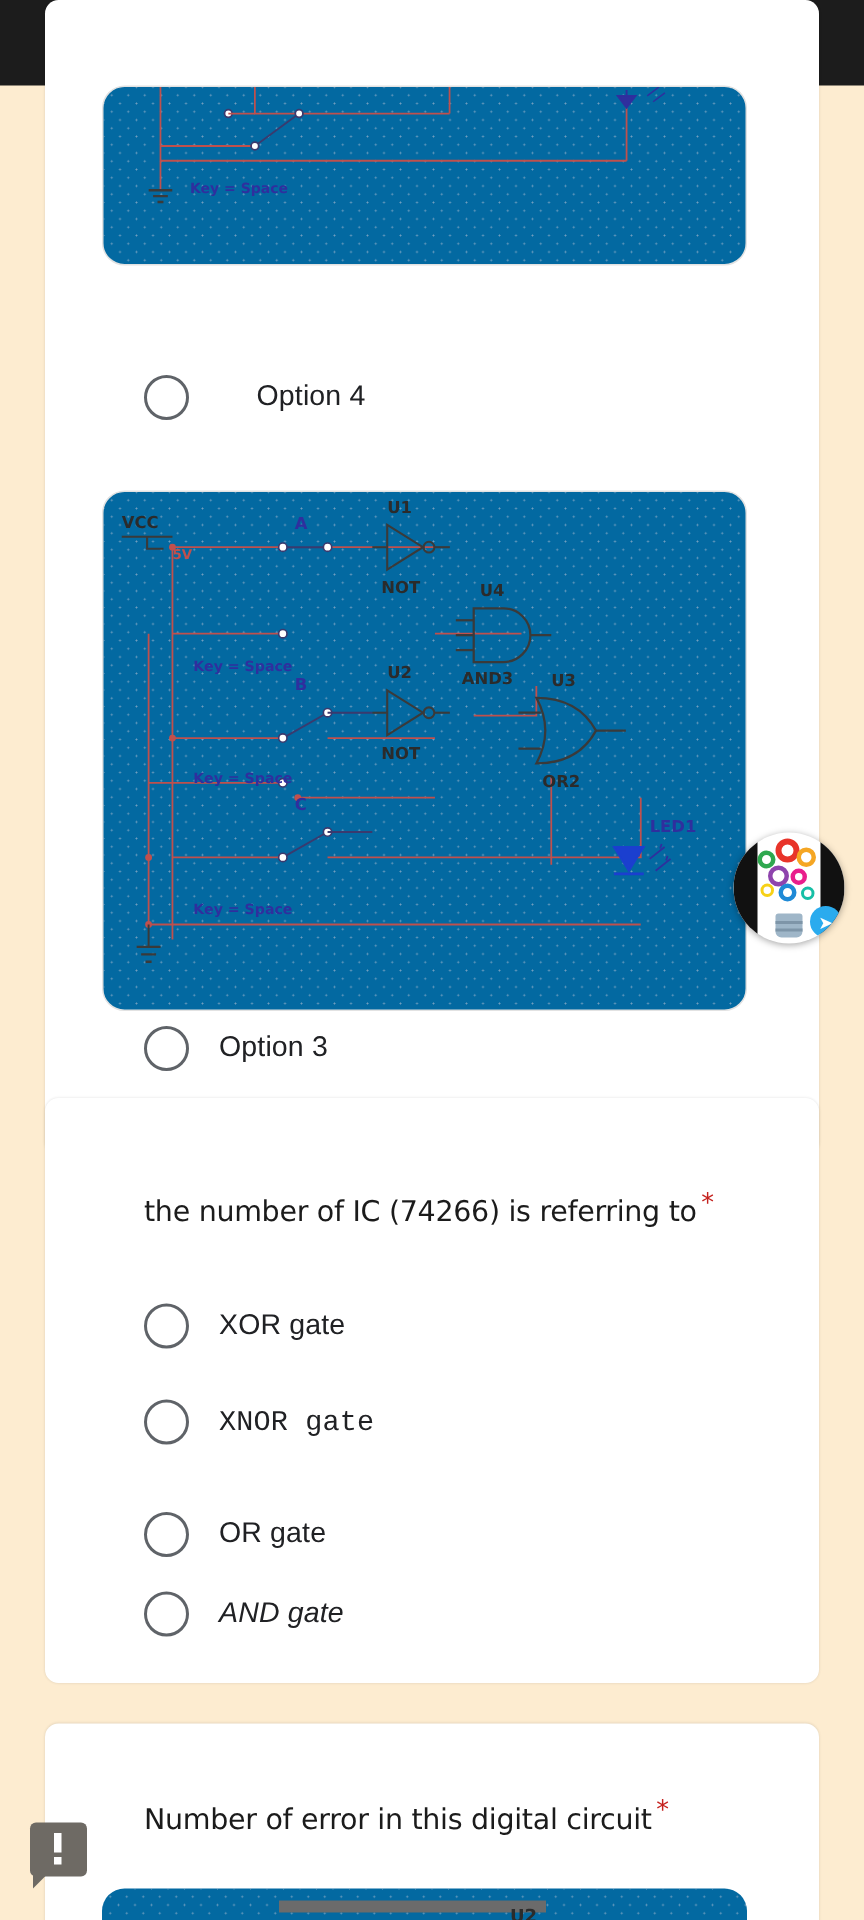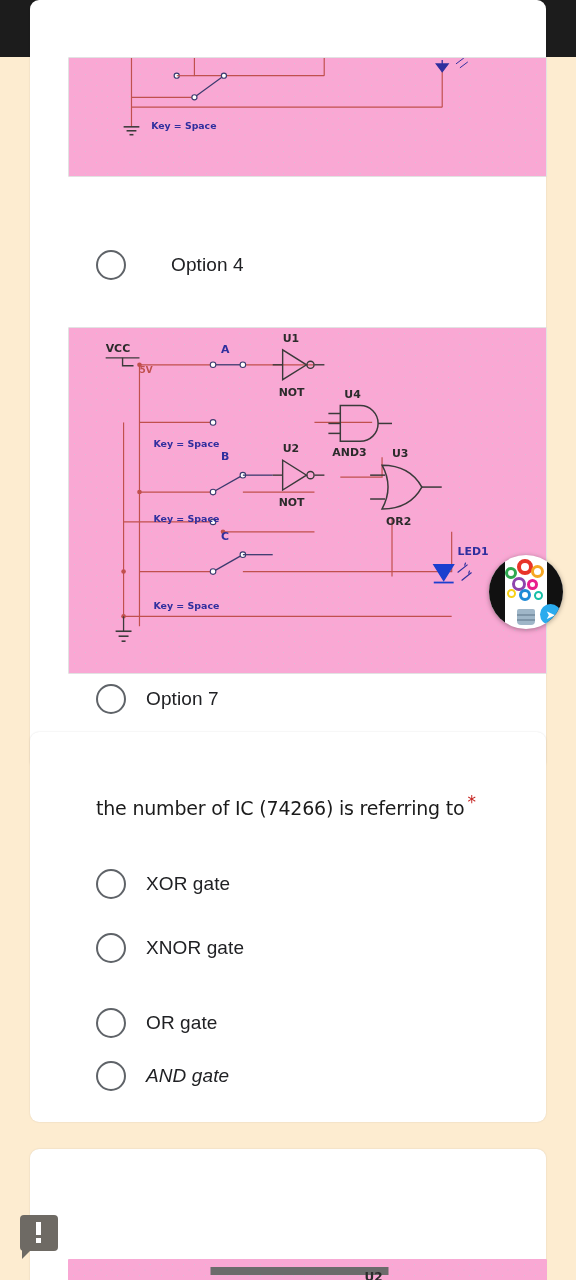--- a/index.html
+++ b/index.html
@@ -53,22 +53,22 @@
     position: absolute; left: 30px; width: 516px;
     background: #ffffff; border-radius: 9px;
     box-shadow: 0 0 2px rgba(0,0,0,.12);
   }
   #card-a { top: -57px; height: 770px; }
   #card-b { top: 675px; height: 390px; }
   #card-c { top: 1092px; height: 180px; }
 
   
   .circuit-box {
-    position: absolute; left: 38px; width: 479px;
-    background: #f9a8d4; border: 1px solid #e2e2e2; border-radius: 1px;
+    position: absolute; left: 38px; width: 430px;
+    background: #0369a1; border: 1px solid #e2e2e2; border-radius: 15px;
     overflow: hidden;
   }
   .grid-bg {
     position: absolute; inset: 0;
     background-image:
       radial-gradient(circle, #c9c9d8 0.6px, transparent 0.7px),
       radial-gradient(circle, #c9c9d8 0.6px, transparent 0.7px);
     background-size: 11px 11px, 11px 11px;
     background-position: 0 0, 5.5px 5.5px;
     opacity: .55;
@@ -330,48 +330,51 @@
           <path d="M22 305 H38"></path>
             <path d="M25 310 H35"></path>
             <path d="M28 315 H32"></path>
         </g>
         <path d="M30 290 V305" stroke="#3a3a3a" stroke-width="1.3" fill="none"></path>
       </svg>
     </div>
 
     <div class="opt-row" style="top:684px;">
       <div class="radio"></div>
-      <div class="opt-label">Option 7</div>
+      <div class="opt-label">Option 3</div>
     </div>
   </div>
 
   <div class="card" id="card-b">
     <div class="q-text" style="top:60px;">
       <span>the number of IC (74266) is referring to</span><span class="star">*</span>
     </div>
 
     <div class="opt-row" style="top:137px;text-align:right;">
       <div class="radio"></div>
       <div class="opt-label">XOR gate</div>
     </div>
-    <div class="opt-row" style="top:201px;">
+    <div class="opt-row" style="top:201px;font-family:Liberation Mono, monospace;">
       <div class="radio"></div>
       <div class="opt-label">XNOR gate</div>
     </div>
     <div class="opt-row" style="top:248px;margin-top:28px;">
       <div class="radio"></div>
       <div class="opt-label">OR gate</div>
     </div>
     <div class="opt-row" style="top:329px;font-style:italic;">
       <div class="radio"></div>
       <div class="opt-label">AND gate</div>
     </div>
   </div>
 
   <div class="card" id="card-c">
+    <div class="q-text" style="top:48px;">
+      <span>Number of error in this digital circuit</span><span class="star">*</span>
+    </div>
 
     <div class="circuit-box" style="top:110px;height:90px;border:none;">
       <div class="grid-bg"></div>
       <svg class="circ-svg" viewBox="0 0 430 90">
         <path d="M118 12 H296" stroke="#6b6b6b" stroke-width="8" fill="none"></path>
         <text class="label-txt" x="272" y="22" font-size="12" font-weight="bold" fill="#2b2b2b">U2</text>
       </svg>
     </div>
   </div>
 

